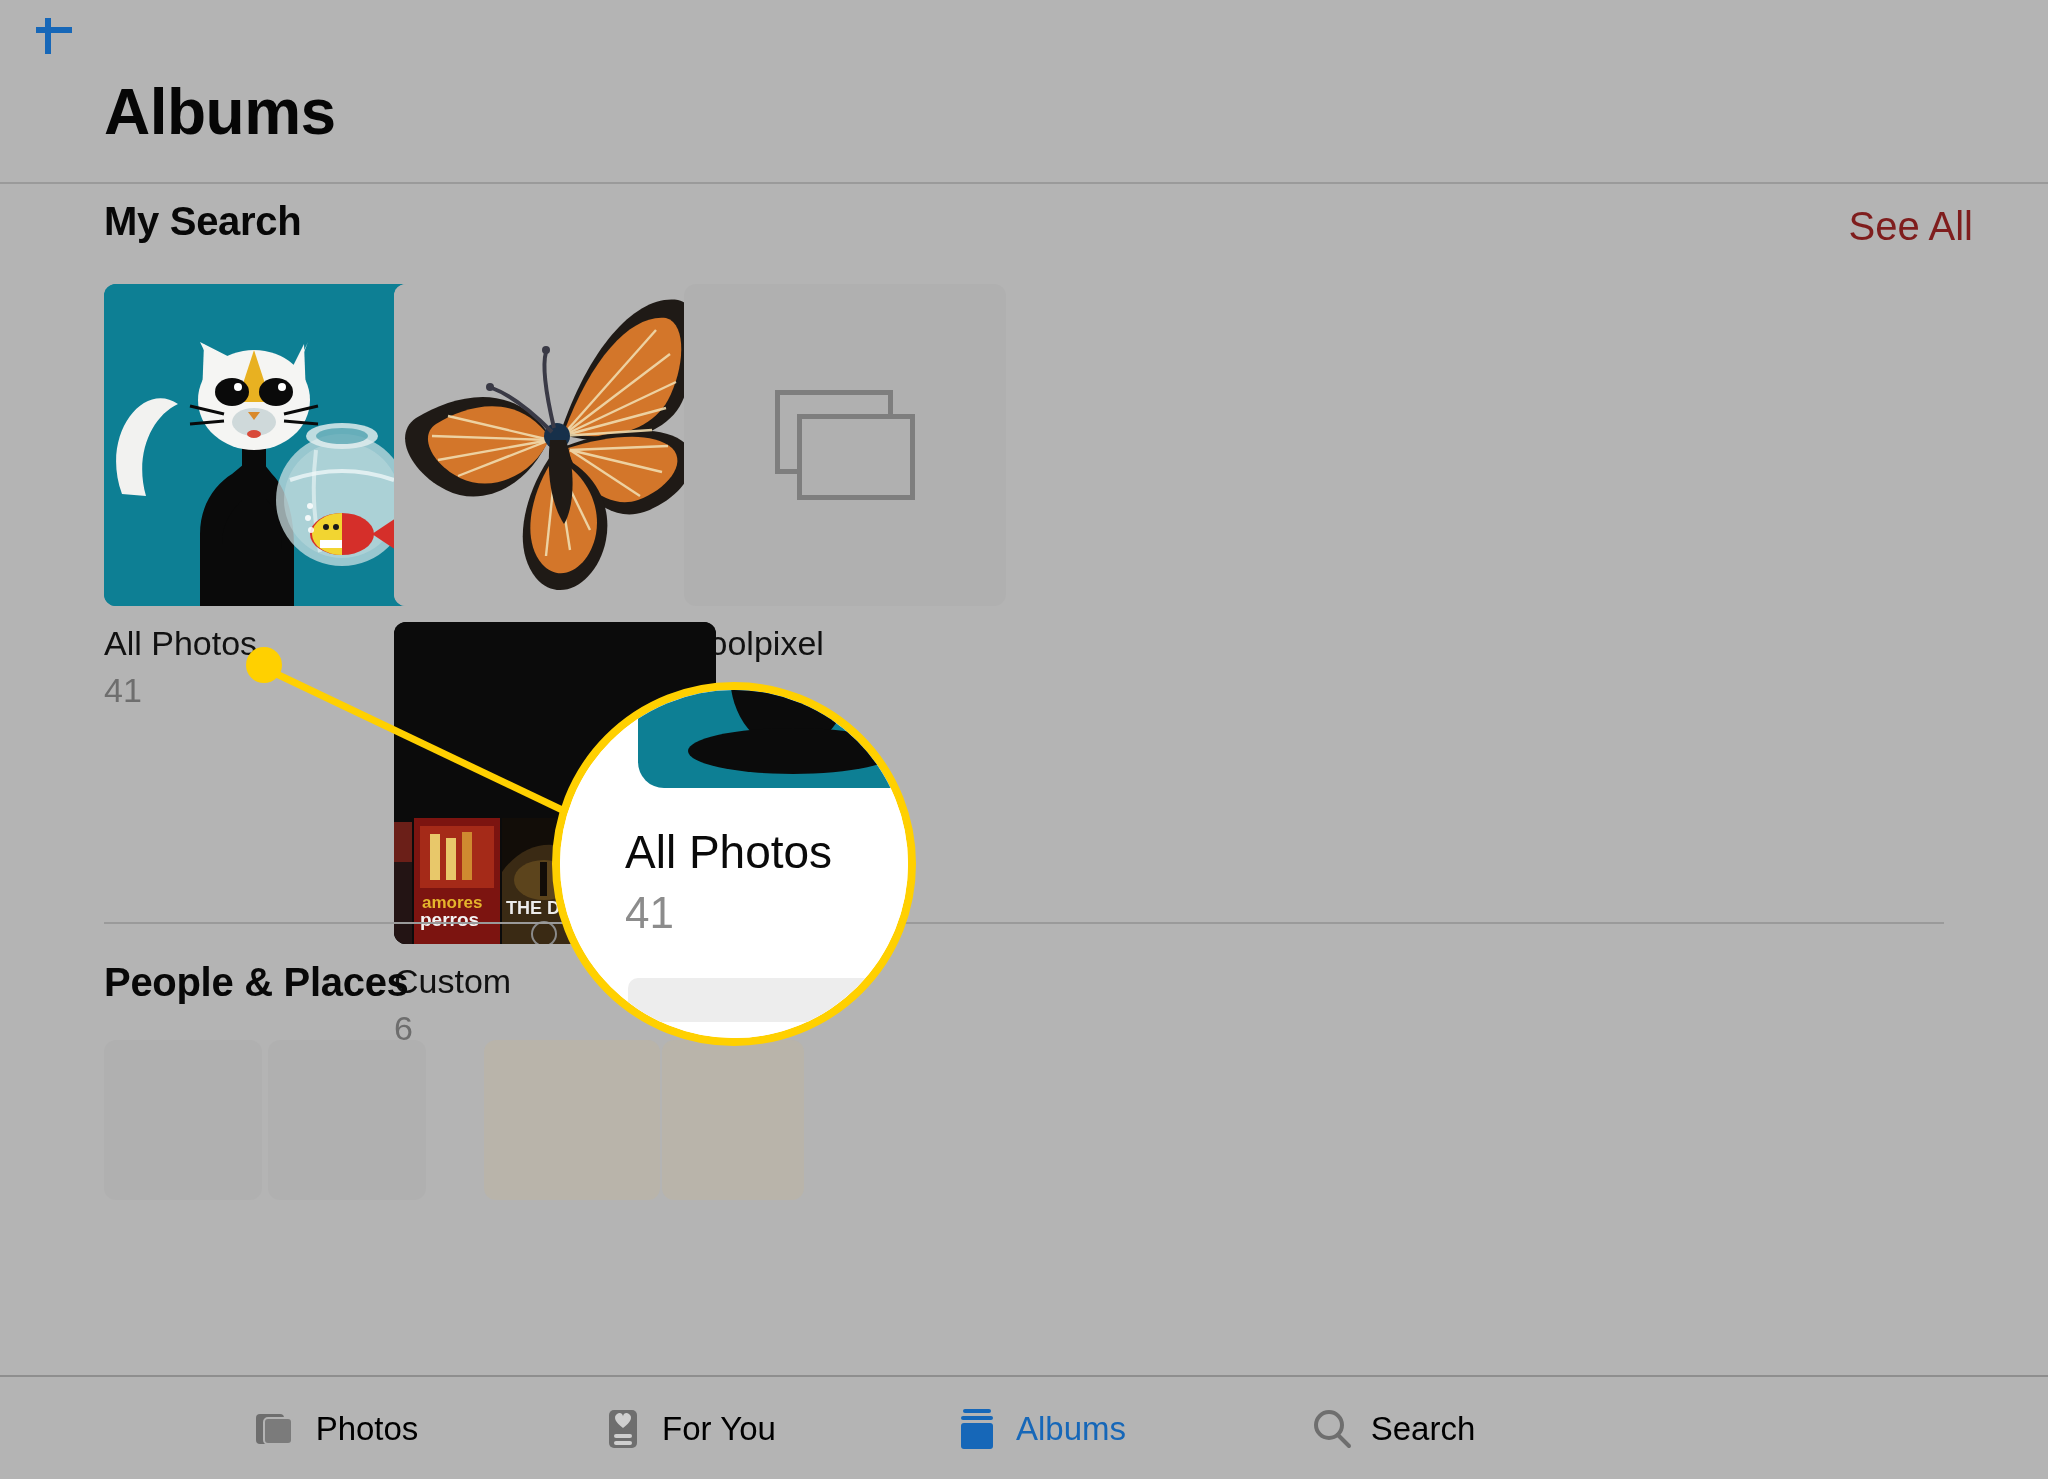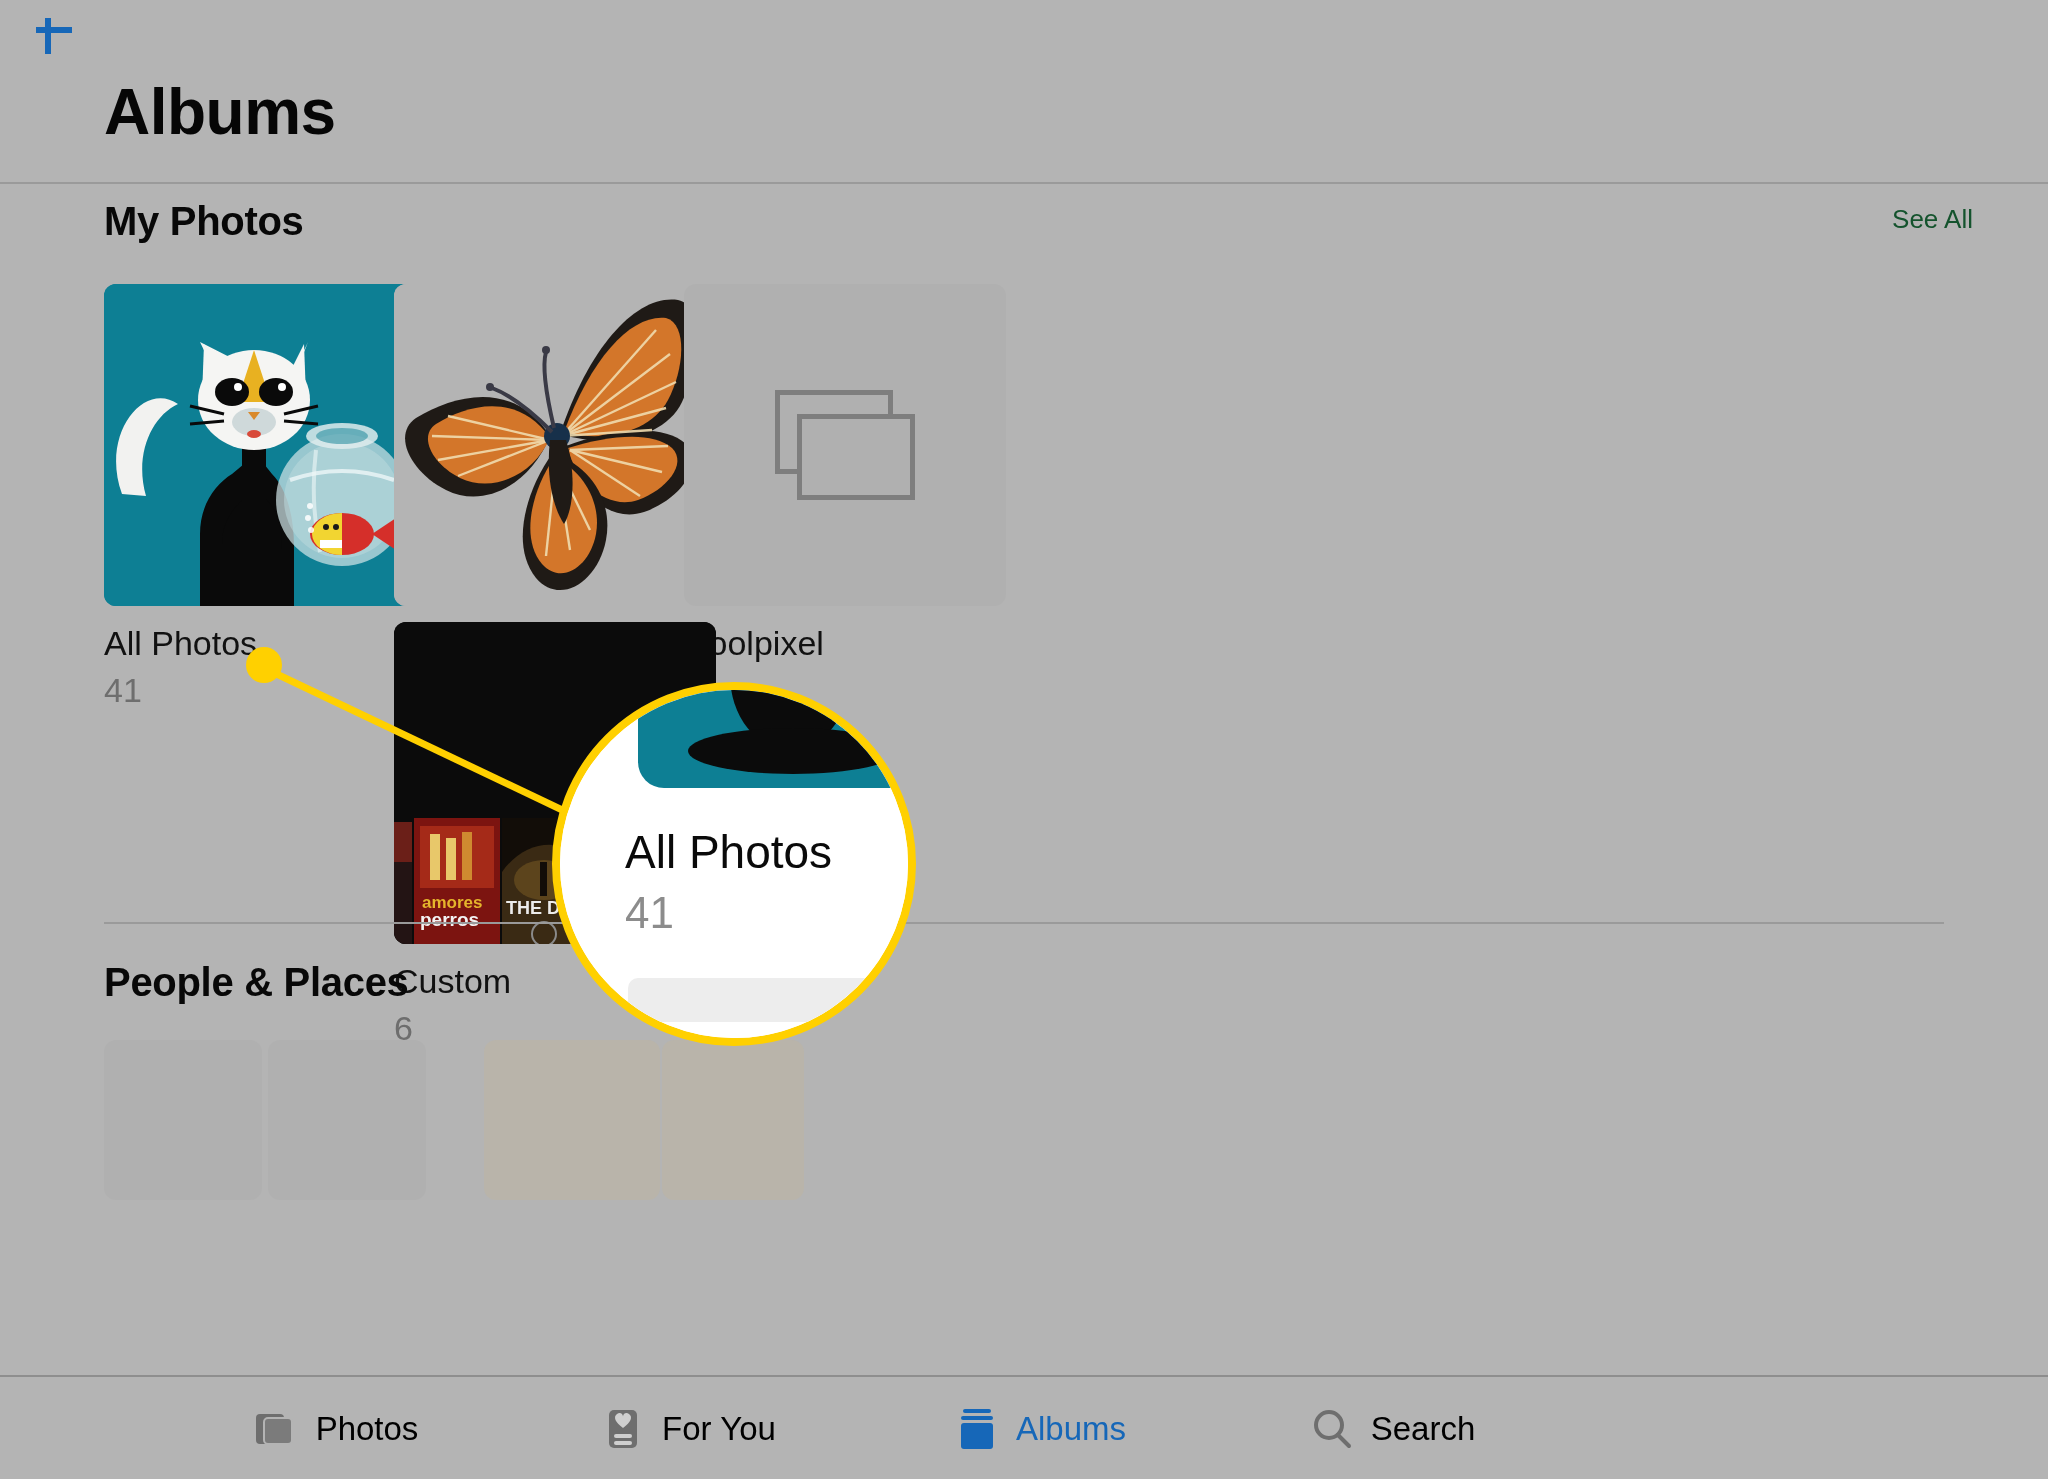--- a/index.html
+++ b/index.html
@@ -64,22 +64,22 @@
   .section-title {
     position: absolute;
     font-size: 40px;
     font-weight: bold;
     color: #080808;
     letter-spacing: -0.3px;
   }
   .see-all {
     position: absolute;
     right: 75px;
-    font-size: 26px;
-    color: #14532d;
+    font-size: 40px;
+    color: #7f1d1d;
     cursor: pointer;
   }
 
   
   .album {
     position: absolute;
     width: 322px;
   }
   .thumb {
     position: relative;
@@ -239,21 +239,21 @@
   <div class="header">
     <div class="plus-btn">
       <span class="bar-h"></span>
       <span class="bar-v"></span>
     </div>
     <div class="page-title">Albums</div>
   </div>
 
   <div class="content">
 
-    <div class="section-title" style="left:104px; top:17px;">My Photos</div>
+    <div class="section-title" style="left:104px; top:17px;">My Search</div>
     <div class="see-all" style="top:22px;">See All</div>
 
     <div class="album" style="left:104px; top:102px;">
       <div class="thumb">
         <div class="cat-scene">
           <svg viewBox="0 0 322 322" width="322" height="322">
             <rect width="322" height="322" fill="#0d7f94"></rect>
 
             <path d="M18 210 C -4 150, 40 96, 74 120 C 48 132, 30 170, 42 212 Z" fill="#f2f2f0"></path>
 

